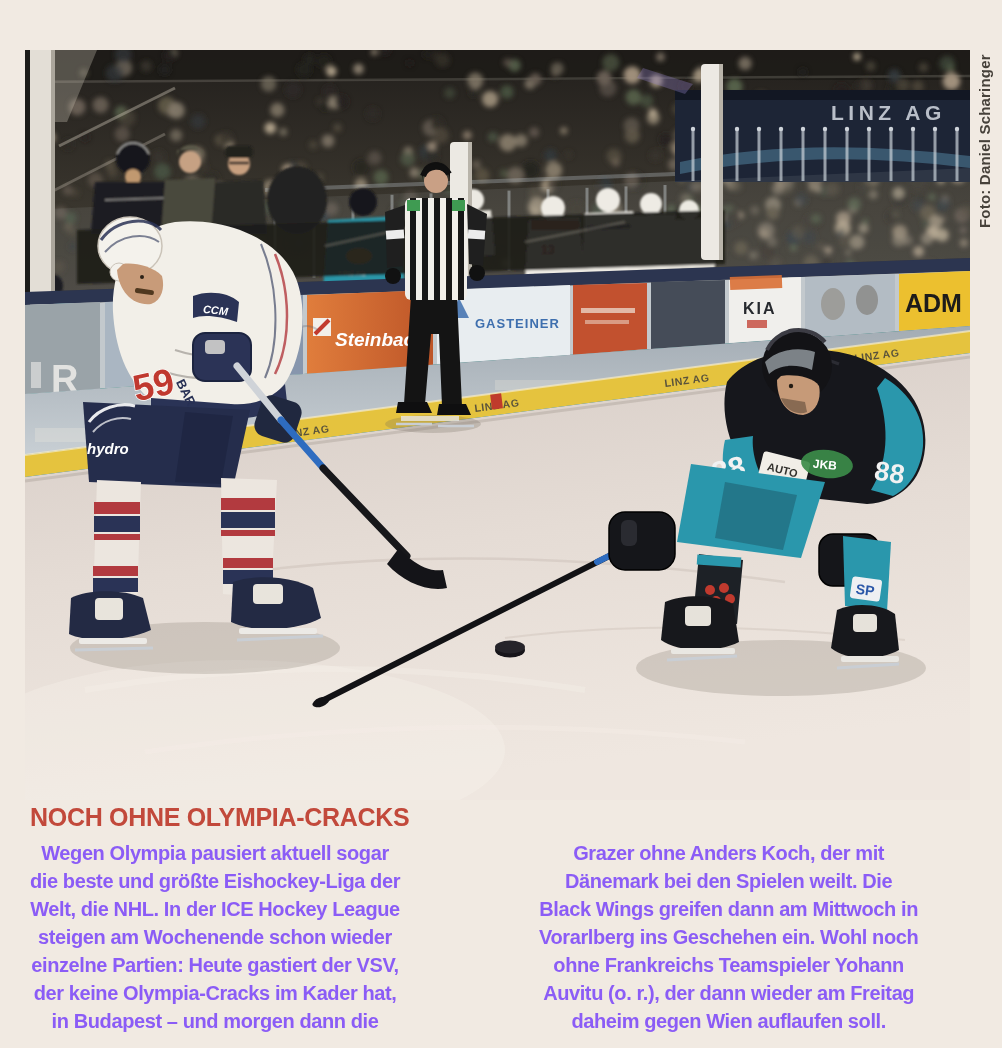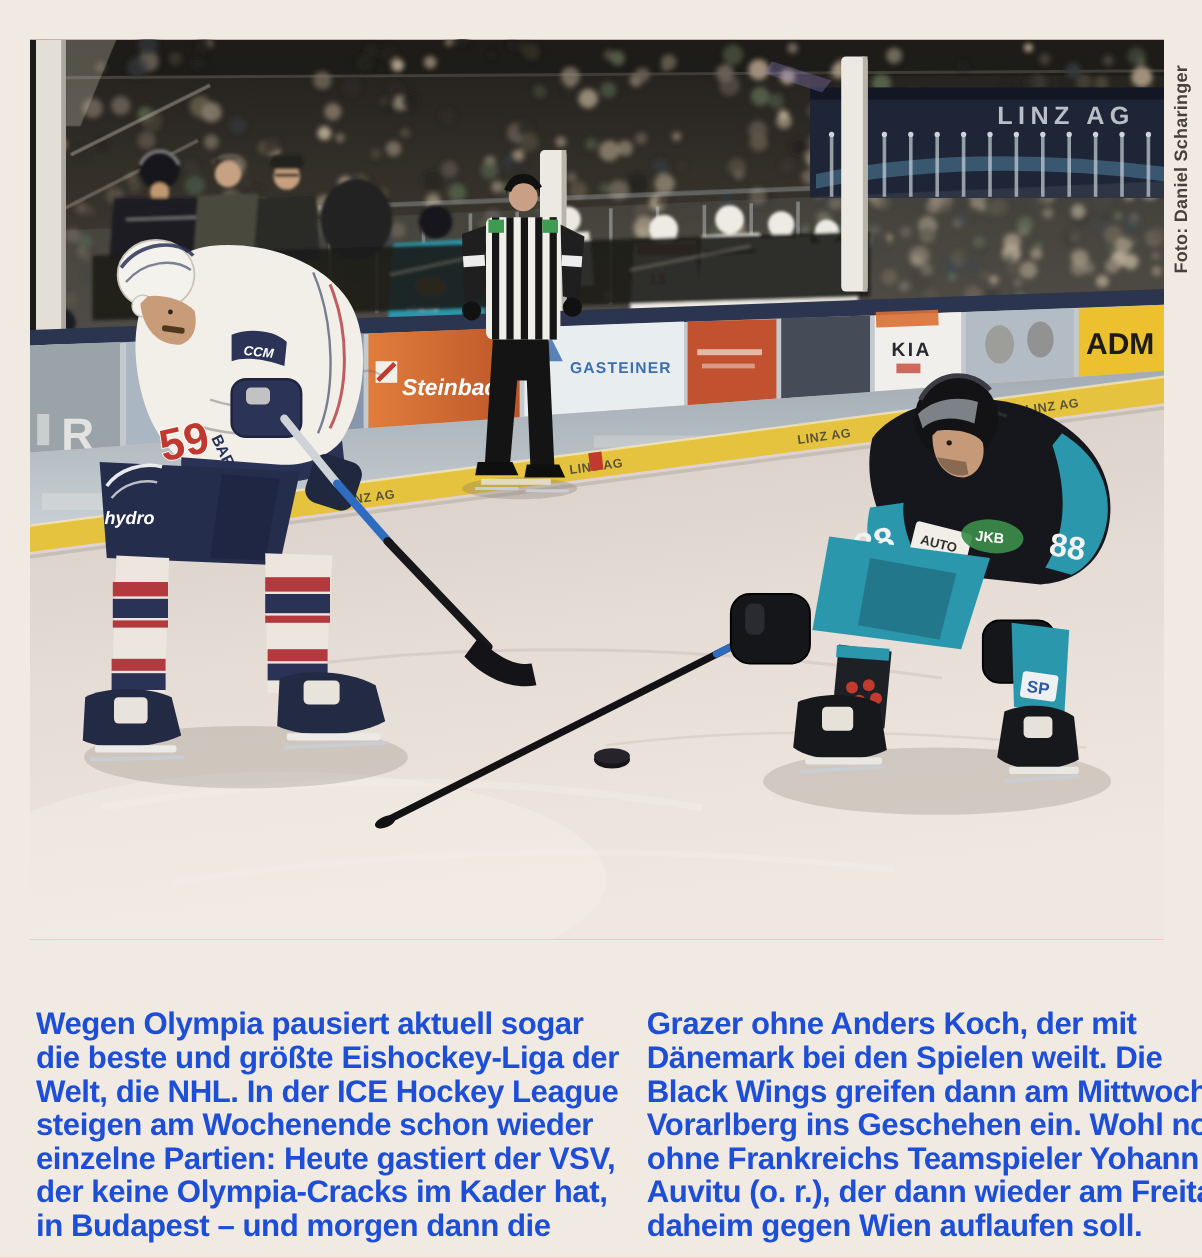--- a/index.html
+++ b/index.html
@@ -1,23 +1,23 @@
 <!DOCTYPE html>
 <html><head>
 <meta charset="utf-8">
 <style>
   html,body{margin:0;padding:0;}
   body{width:1002px;height:1048px;background:#f1eae2;font-family:"Liberation Sans",sans-serif;position:relative;overflow:hidden;}
   .page{position:absolute;left:0;top:0;width:1002px;height:1048px;}
-  .photo-wrap{position:absolute;left:25px;top:33px;width:945px;height:750px;overflow:hidden;background:#fca5a5;}
+  .photo-wrap{position:absolute;left:25px;top:50px;width:945px;height:750px;overflow:hidden;background:#0f766e;}
   .photo-wrap svg{display:block;}
   .photo-credit{position:absolute;left:976px;top:28px;width:20px;height:215px;}
   .photo-credit span{display:inline-block;white-space:nowrap;transform:rotate(-90deg) translateX(-200px);transform-origin:0 0;font-size:15px;font-weight:bold;color:#46413a;letter-spacing:0.2px;}
   .headline{position:absolute;left:30px;top:803px;font-size:25px;font-weight:bold;color:#c2493b;letter-spacing:-0.3px;}
-  .bodycol{position:absolute;top:839px;font-size:26px;line-height:28px;font-weight:bold;color:#1d4ed8;letter-spacing:-0.4px;white-space:pre;}
+  .bodycol{position:absolute;top:839px;font-size:20px;line-height:28px;font-weight:bold;color:#8b5cf6;letter-spacing:-0.4px;white-space:pre;text-align:center;}
   .col1{left:30px;}
   .col2{left:539px;}
   svg text{font-family:"Liberation Sans",sans-serif;}
 </style>
 </head>
 <body>
 
 <div class="page">
 
   <div class="photo-wrap">
@@ -784,20 +784,21 @@
       <ellipse cx="485" cy="600" rx="15" ry="7.5" fill="#17151a"></ellipse>
       <ellipse cx="485" cy="597" rx="15" ry="6.5" fill="#26242a"></ellipse>
     </g>
   </svg>
   </div>
 
   <div class="photo-credit">
     <span>Foto: Daniel Scharinger</span>
   </div>
 
+  <div class="headline">NOCH OHNE OLYMPIA-CRACKS</div>
   <div class="bodycol col1">Wegen Olympia pausiert aktuell sogar
 die beste und größte Eishockey-Liga der
 Welt, die NHL. In der ICE Hockey League
 steigen am Wochenende schon wieder
 einzelne Partien: Heute gastiert der VSV,
 der keine Olympia-Cracks im Kader hat,
 in Budapest – und morgen dann die</div>
   <div class="bodycol col2">Grazer ohne Anders Koch, der mit
 Dänemark bei den Spielen weilt. Die
 Black Wings greifen dann am Mittwoch in

